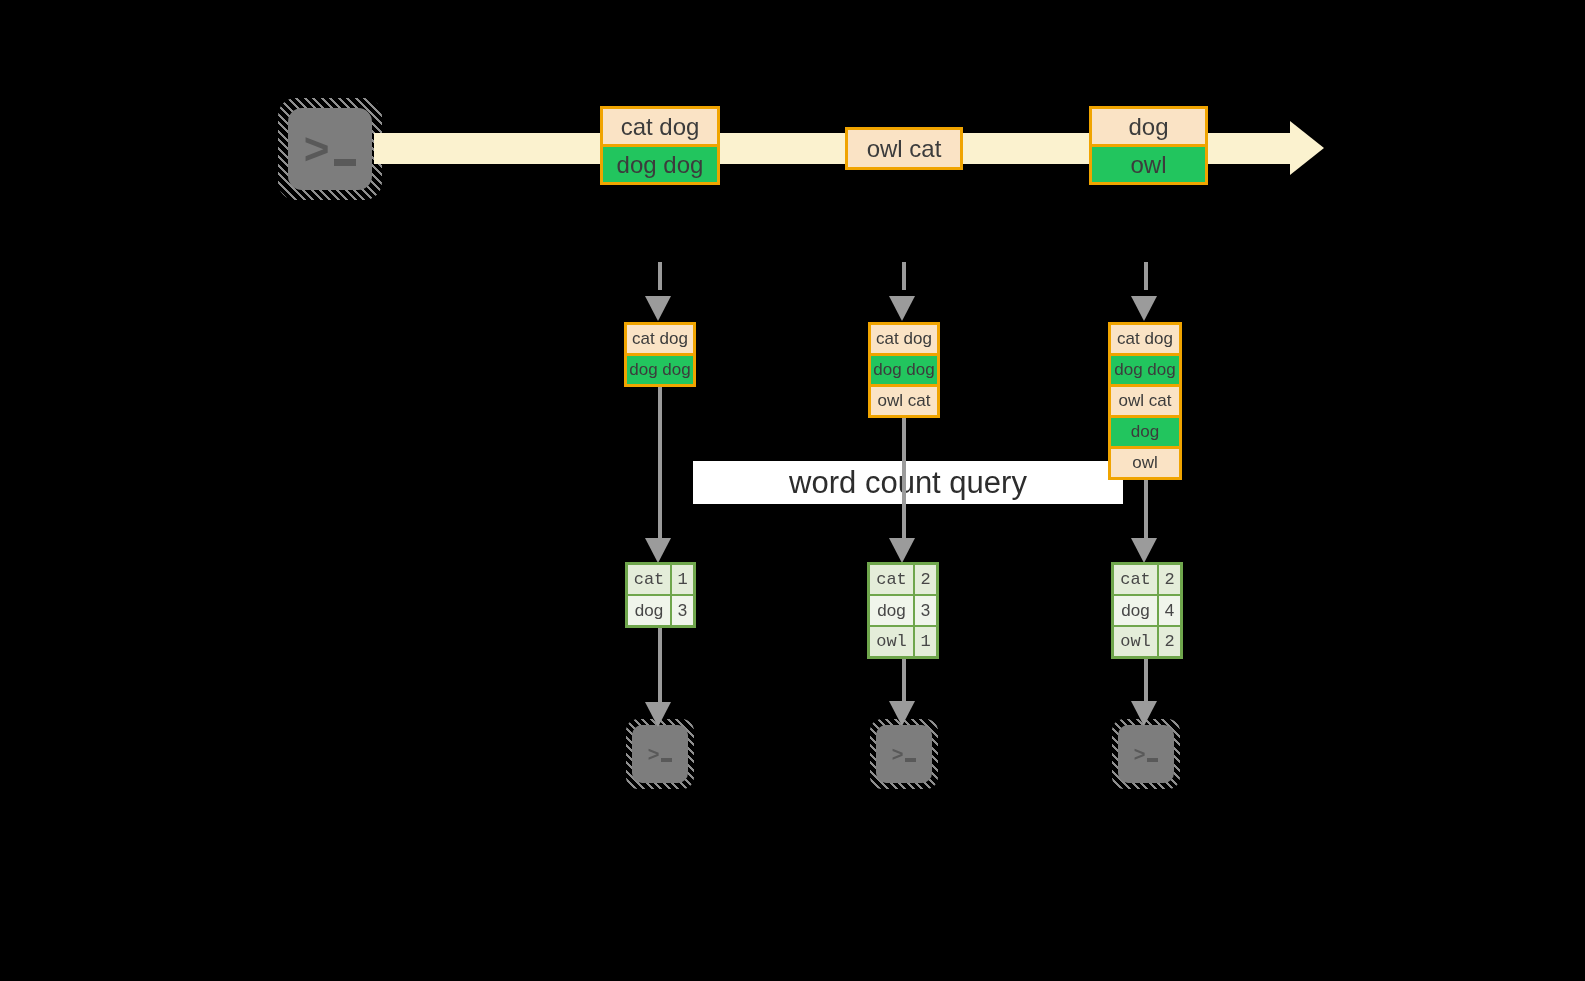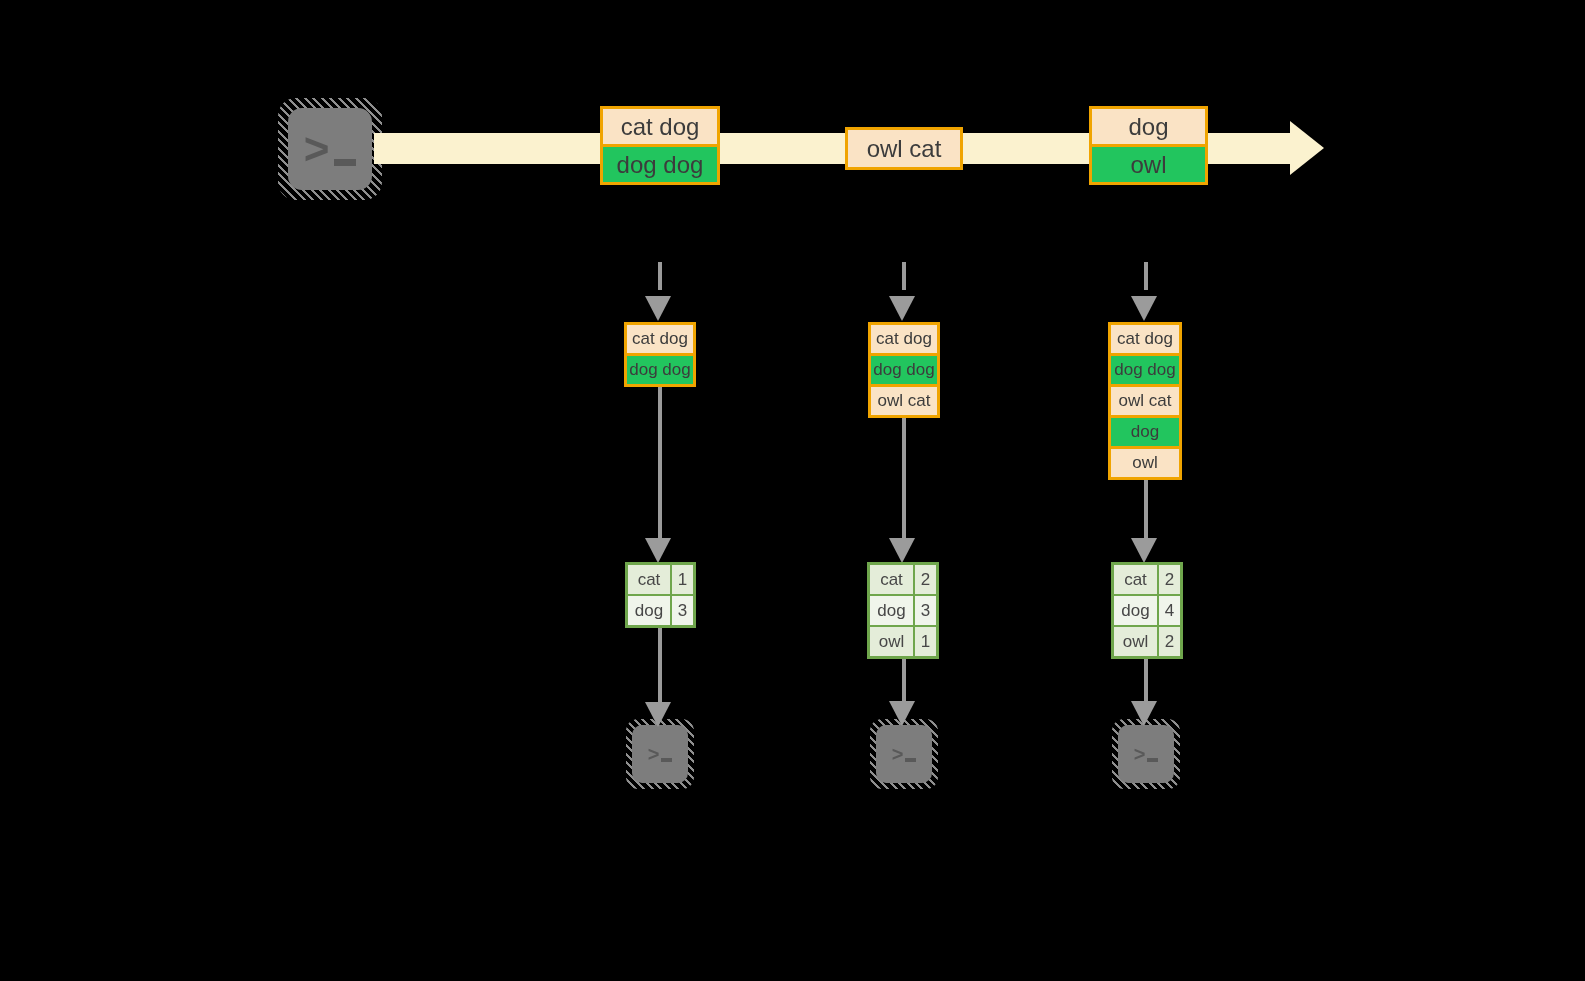--- a/index.html
+++ b/index.html
@@ -55,21 +55,21 @@
   }
   
   .gtable{
     position:absolute;display:grid;gap:2px;background:#6fa64c;
     border:3px solid #6fa64c;z-index:3;
   }
   .gcell{
     display:flex;align-items:center;justify-content:center;
     height:29px;font-size:17px;color:#474747;
   }
-  .gfill-a{background:#e4edd9;}
+  .gfill-a{background:#e4edd9;font-family:Liberation Mono, monospace;}
   .gfill-b{background:#f0f5eb;}
 </style>
 </head>
 <body>
 
 <div id="stage">
 
   <div class="hatch" style="left:278px;top:98px;width:104px;height:102px;">
     <div class="term-body">
       <span class="g-prompt">&gt;</span>
@@ -109,20 +109,23 @@
     <div class="ocell fill-a">owl cat</div>
   </div>
   <div class="obox mini" style="left:1108px;top:322px;width:74px;">
     <div class="ocell fill-a">cat dog</div>
     <div class="ocell fill-b">dog dog</div>
     <div class="ocell fill-a">owl cat</div>
     <div class="ocell fill-b">dog</div>
     <div class="ocell fill-a">owl</div>
   </div>
 
+  <div class="query-band">
+    <span>word count query</span>
+  </div>
 
   <div class="vline" style="left:658px;top:385px;height:156px;"></div>
   <div class="arr-down" style="left:645px;top:538px;"></div>
   <div class="vline" style="left:902px;top:416px;height:125px;"></div>
   <div class="arr-down" style="left:889px;top:538px;"></div>
   <div class="vline" style="left:1144px;top:478px;height:63px;"></div>
   <div class="arr-down" style="left:1131px;top:538px;"></div>
 
   <div class="gtable" style="left:625px;top:562px;grid-template-columns:42px 21px;">
     <div class="gcell gfill-a">cat</div>

